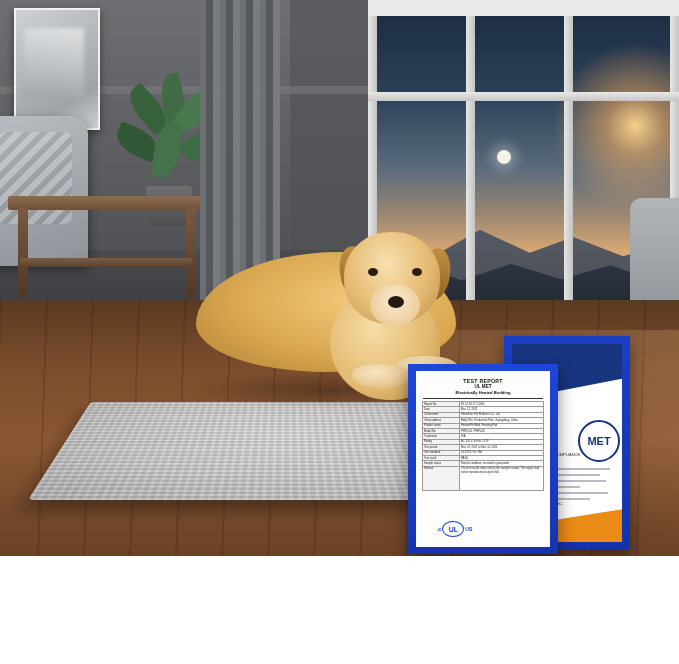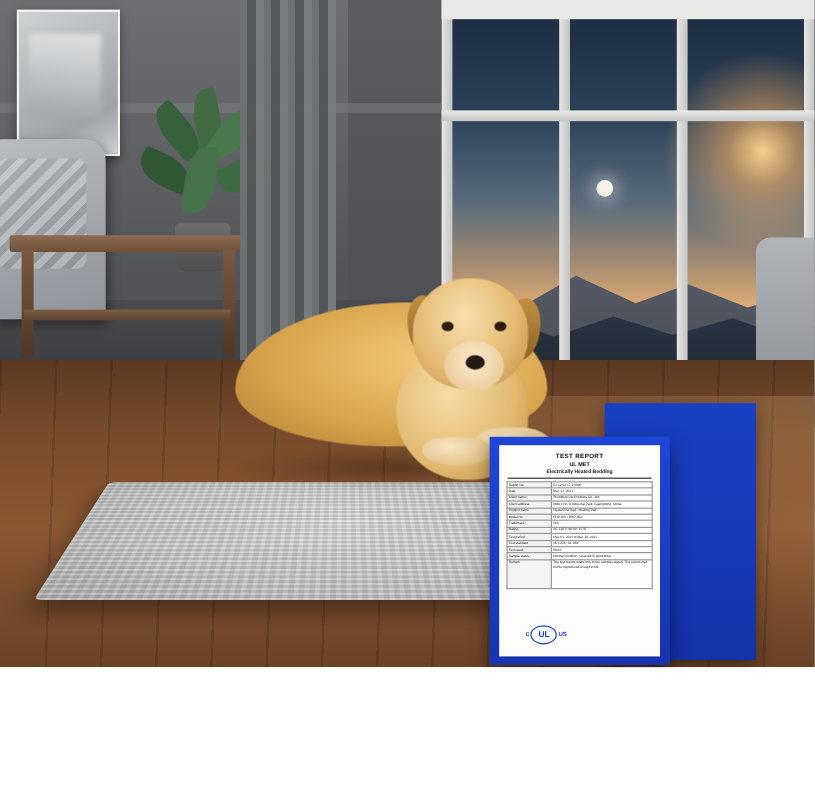--- a/index.html
+++ b/index.html
@@ -519,20 +519,36 @@
     <div class="dog-paw" style="left:352px;top:364px;width:58px;height:24px;"></div>
     <div class="dog-ear" style="left:340px;top:246px;transform:rotate(-10deg);"></div>
     <div class="dog-ear" style="left:420px;top:248px;transform:rotate(10deg);"></div>
     <div class="dog-head"></div>
     <div class="dog-eye" style="left:368px;top:268px;"></div>
     <div class="dog-eye" style="left:412px;top:268px;"></div>
     <div class="dog-muzzle"></div>
     <div class="dog-nose"></div>
 
     <div class="doc-blue-back"></div>
+    <div class="doc-white-back">
+      <div class="dwb-navy"></div>
+      <div class="met-seal">MET</div>
+      <div class="dwb-title">CERTIFICATE OF COMPLIANCE</div>
+      <div class="dwb-lines">
+        <div class="ln" style="width:90px;"></div>
+        <div class="ln" style="width:80px;"></div>
+        <div class="ln" style="width:86px;"></div>
+        <div class="ln" style="width:60px;"></div>
+        <div class="ln" style="width:88px;"></div>
+        <div class="ln" style="width:70px;"></div>
+      </div>
+      <div style="position:absolute;left:8px;top:158px;font-size:3.4px;color:#2a2f3a;">MET LABORATORIES, INC.</div>
+      <div style="position:absolute;left:8px;top:166px;font-size:3px;color:#4a4f5a;">Electrical heating appliances</div>
+      <div class="dwb-orange"></div>
+    </div>
 
     <div class="doc-blue-front"></div>
     <div class="doc-white-front">
       <div class="dwf-head">
         <div class="t1">TEST REPORT</div>
         <div class="t2">UL MET</div>
         <div class="t3">Electrically Heated Bedding</div>
       </div>
       <div class="dwf-rule"></div>
       <table class="dwf-table">

